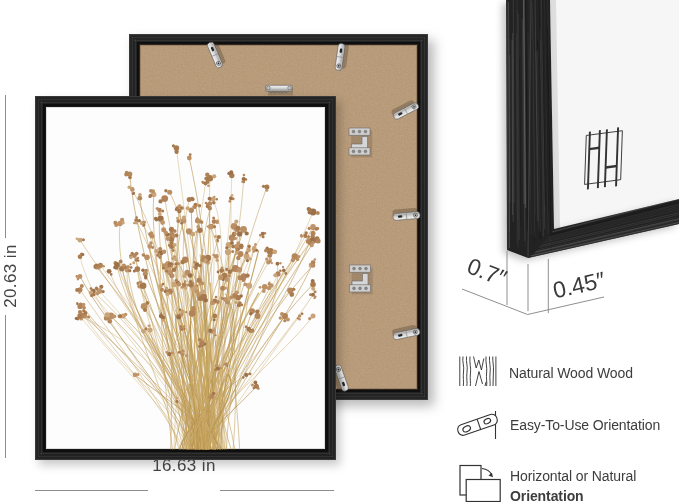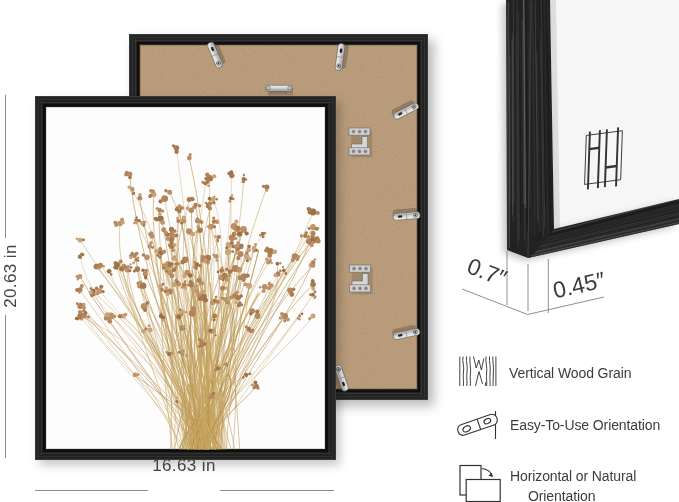--- a/index.html
+++ b/index.html
@@ -1081,21 +1081,21 @@
     <path d="M14.5,0.5 L17.2,12 L19.8,4 L22.4,14 L24.8,2.5"></path>
     <path d="M16.5,30 L20,15.5 L23.5,28"></path>
     <path d="M27,0.5 C26.4,7 28.4,11 27.6,17 C27,22 28.2,26 27.6,30"></path>
     <path d="M30.5,0.5 C30,6 32,11 31,18 C30.4,23 31.6,27 31,30"></path>
     <path d="M33.8,0.5 C33.4,6 35,10 34.4,16 L34,30"></path>
     <path d="M36.9,0.5 V30"></path>
     <path d="M26,30 L27,26"></path>
   </g>
 </svg>
 
-<div class="abs feattext" style="left:509px; top:365px;">Vertical Wood Grain</div>
+<div class="abs feattext" style="left:509px; top:365px;">Natural Wood Wood</div>
 
 <svg class="abs" style="left:455px; top:408px;" width="45" height="34" viewBox="0 0 45 34">
   <g fill="#ffffff" stroke="#333333" stroke-width="1.1">
     <line x1="40.5" y1="3" x2="40.5" y2="31"></line>
     <g transform="translate(22,17) rotate(-19)">
       <rect x="-20" y="-5.5" width="41" height="11" rx="5"></rect>
       <line x1="2" y1="-5.5" x2="2" y2="5.5"></line>
       <ellipse cx="-11" cy="0.3" rx="4" ry="2.7" transform="rotate(-8 -11 0.3)"></ellipse>
       <ellipse cx="11" cy="-0.3" rx="3.5" ry="2.4" transform="rotate(-8 11 -0.3)"></ellipse>
     </g>
@@ -1108,13 +1108,13 @@
   <g fill="#ffffff" stroke="#333333" stroke-width="1.2">
     <rect x="2" y="2.5" width="21" height="29.5"></rect>
     <rect x="8.2" y="16.5" width="34" height="22"></rect>
   </g>
   <path d="M24,5.5 Q31.5,6.5 33.8,12" fill="none" stroke="#333333" stroke-width="1.1"></path>
   <path d="M35,14.2 L33.9,9.8 L30.4,12.5 Z" fill="#333333"></path>
 </svg>
 
 <div class="abs feattext" style="left:510px; top:468px;">Horizontal or Natural</div>
 
-<div class="abs feattext" style="left:528px; top:487.5px;">Orientation</div>
+<div class="abs feattext" style="left:510px; top:487.5px;font-weight:bold;">Orientation</div>
 
 </body></html>

